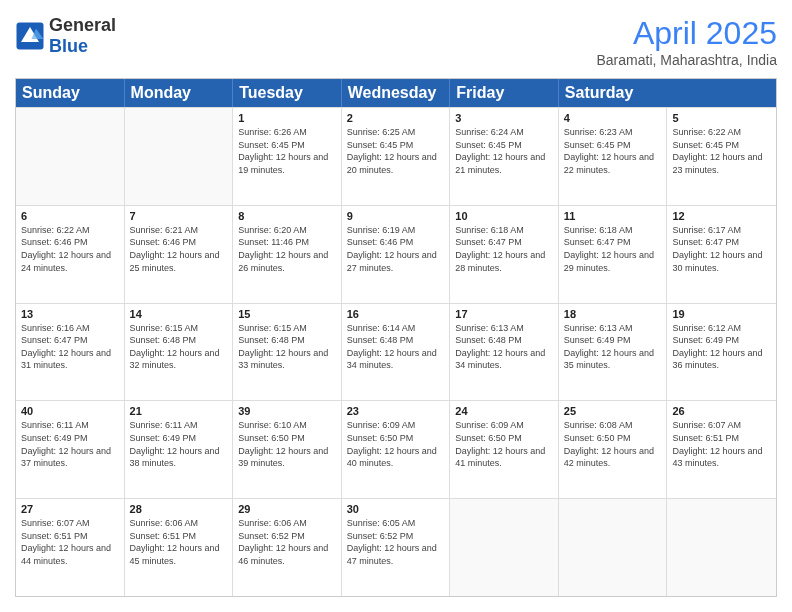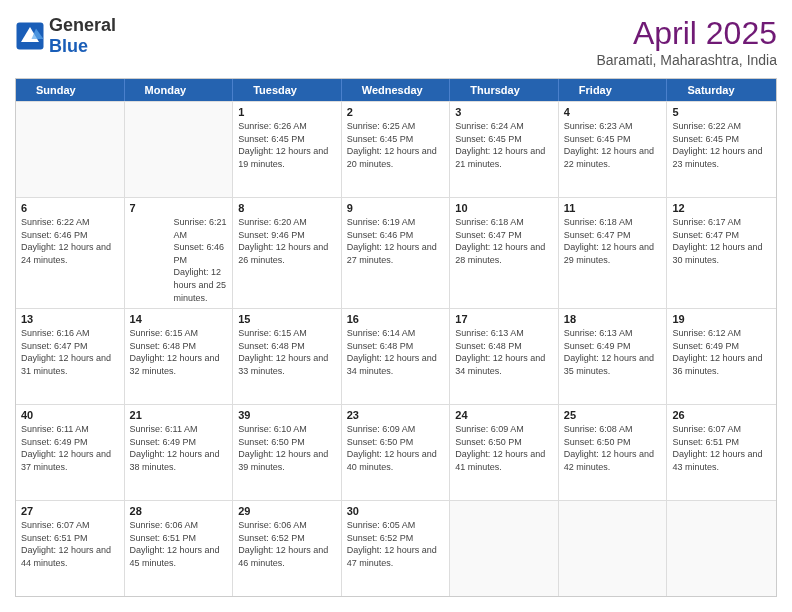--- a/index.html
+++ b/index.html
@@ -38,43 +38,43 @@
     .logo-icon {
       width: 30px;
       height: 30px;
       margin-right: 4px;
     }
     .title-area {
       text-align: right;
     }
     .month-title {
       font-size: 32px;
-      color: #701a75;
+      color: #3b82f6;
       font-weight: normal;
     }
     .subtitle {
       font-size: 14px;
       color: #555;
     }
     .calendar {
       flex: 1;
       border: 1px solid #ccc;
       display: flex;
       flex-direction: column;
     }
     .cal-header-row {
       display: grid;
       grid-template-columns: repeat(7, 1fr);
       background: #2563b0;
     }
     .cal-header-cell {
       color: #fff;
-      font-size: 11px;
+      font-size: 16px;
       font-weight: bold;
-      padding: 5px 20px;
+      padding: 5px 6px;
       border-right: 1px solid #4a80cc;
     }
     .cal-header-cell:last-child { border-right: none; }
     .cal-body {
       flex: 1;
       display: flex;
       flex-direction: column;
     }
     .cal-row {
       display: grid;
@@ -126,21 +126,20 @@
       <div class="subtitle">Baramati, Maharashtra, India</div>
     </div>
   </div>
 
   <div class="calendar">
     <div class="cal-header-row">
     <div class="cal-header-cell">Sunday</div>
         <div class="cal-header-cell">Monday</div>
         <div class="cal-header-cell">Tuesday</div>
         <div class="cal-header-cell">Wednesday</div>
-        <div class="cal-header-cell">Thursday</div>
         <div class="cal-header-cell">Friday</div>
         <div class="cal-header-cell">Saturday</div>
       </div>
     <div class="cal-body">
     <div class="cal-row">
           <div class="cal-cell empty"></div>
           <div class="cal-cell empty"></div>
           <div class="cal-cell">
             <span class="day-num">1</span>
             <div class="cell-info" style="white-space: pre-line;">Sunrise: 6:26 AM
@@ -174,28 +173,28 @@
         </div>
         <div class="cal-row">
           <div class="cal-cell">
             <span class="day-num">6</span>
             <div class="cell-info" style="white-space: pre-line;">Sunrise: 6:22 AM
 Sunset: 6:46 PM
 Daylight: 12 hours and 24 minutes.</div>
           </div>
           <div class="cal-cell">
             <span class="day-num">7</span>
-            <div class="cell-info" style="white-space: pre-line; margin-left: 44px;">Sunrise: 6:21 AM
+            <div class="cell-info" style="white-space: pre-line;">Sunrise: 6:21 AM
 Sunset: 6:46 PM
 Daylight: 12 hours and 25 minutes.</div>
           </div>
           <div class="cal-cell">
             <span class="day-num">8</span>
             <div class="cell-info" style="white-space: pre-line;">Sunrise: 6:20 AM
-Sunset: 9:46 PM
+Sunset: 11:46 PM
 Daylight: 12 hours and 26 minutes.</div>
           </div>
           <div class="cal-cell">
             <span class="day-num">9</span>
             <div class="cell-info" style="white-space: pre-line;">Sunrise: 6:19 AM
 Sunset: 6:46 PM
 Daylight: 12 hours and 27 minutes.</div>
           </div>
           <div class="cal-cell">
             <span class="day-num">10</span>

